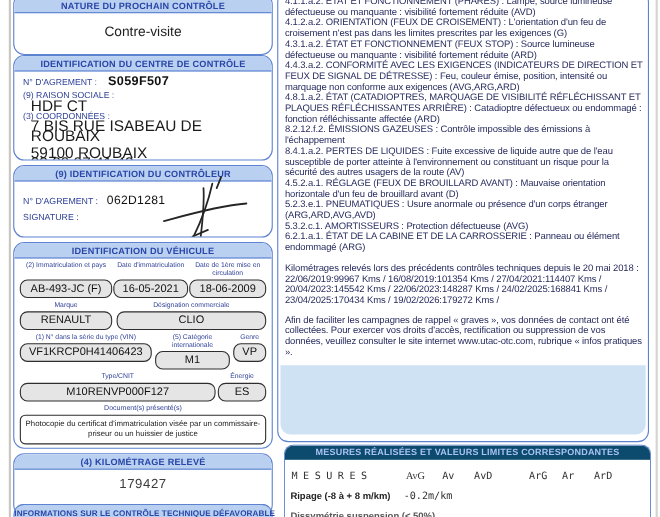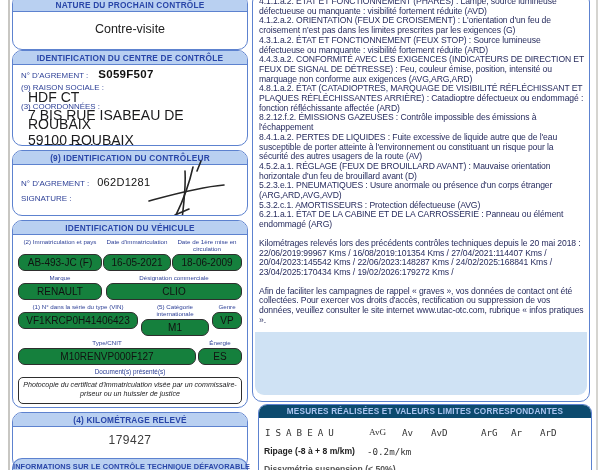--- a/index.html
+++ b/index.html
@@ -40,28 +40,28 @@
   .ctrl-agrement .agrement-value{font-size:11px;font-weight:normal;margin-left:8px;text-align:center;}
   .signature-svg{position:absolute;left:118px;top:8px;}
 
   
   .veh-content{padding:3px 5px 0 5px;}
   .vrow{display:flex;justify-content:space-between;margin-bottom:3px;}
   .vfield{display:flex;flex-direction:column;align-items:center;}
   .vlabel{font-size:6.2px;color:#2c3f96;text-align:center;line-height:7px;margin-bottom:2px;}
   .vbox{
     box-sizing:border-box;width:100%;height:17px;line-height:15px;
-    border:1.3px solid #2e2e2e;border-radius:7px;background:#15803d;
+    border:1.3px solid #2e2e2e;border-radius:7px;background:#e5e5e5;
     font-size:10px;color:#111;text-align:center;white-space:nowrap;overflow:hidden;
   }
   .docs-label{font-size:6.4px;color:#2c3f96;text-align:center;margin:3px 0 2px 0;}
   .docs-box{
     box-sizing:border-box;border:1.2px solid #2e2e2e;border-radius:5px;
     font-size:7.1px;color:#1b1b1d;text-align:center;line-height:9px;
-    padding:3px 4px;height:27px;font-style:italic;
+    padding:3px 4px;height:27px;
   }
 
   
   .km-value{font-size:12px;color:#3c3c3c;text-align:center;padding-top:6px;letter-spacing:.5px;}
 
   
   .info-bar{
     position:absolute;left:12px;width:236px;box-sizing:border-box;
     border:1.5px solid #5d82cf;border-bottom:none;border-radius:10px 10px 0 0;
     background:#b9d0f1;color:#2946a8;font-weight:bold;font-size:7.4px;
@@ -256,21 +256,21 @@
       <div class="para rappel-par">Afin de faciliter les campagnes de rappel « graves », vos données de contact ont été collectées. Pour exercer vos droits d'accès, rectification ou suppression de vos données, veuillez consulter le site internet www.utac-otc.com,  rubrique « infos pratiques ».</div>
     </div>
     <div class="blue-band"></div>
   </section>
 
   <section class="mesures-box">
     <div class="mesures-header">
       <span>MESURES RÉALISÉES ET VALEURS LIMITES CORRESPONDANTES</span>
     </div>
     <div class="mes-row1 mono">
-      <span class="mes-title">ISABEAU</span>
+      <span class="mes-title">MESURES</span>
       <span class="col-front-0">AvG</span>
       <span class="col-front-1">Av</span>
       <span class="col-front-2">AvD</span>
       <span class="col-rear-0">ArG</span>
       <span class="col-rear-1">Ar</span>
       <span class="col-rear-2">ArD</span>
     </div>
     <div class="mes-row2">
       <span class="ripage-label">Ripage (-8 à + 8 m/km)</span>
       <span class="ripage-value mono">-0.2m/km</span>

